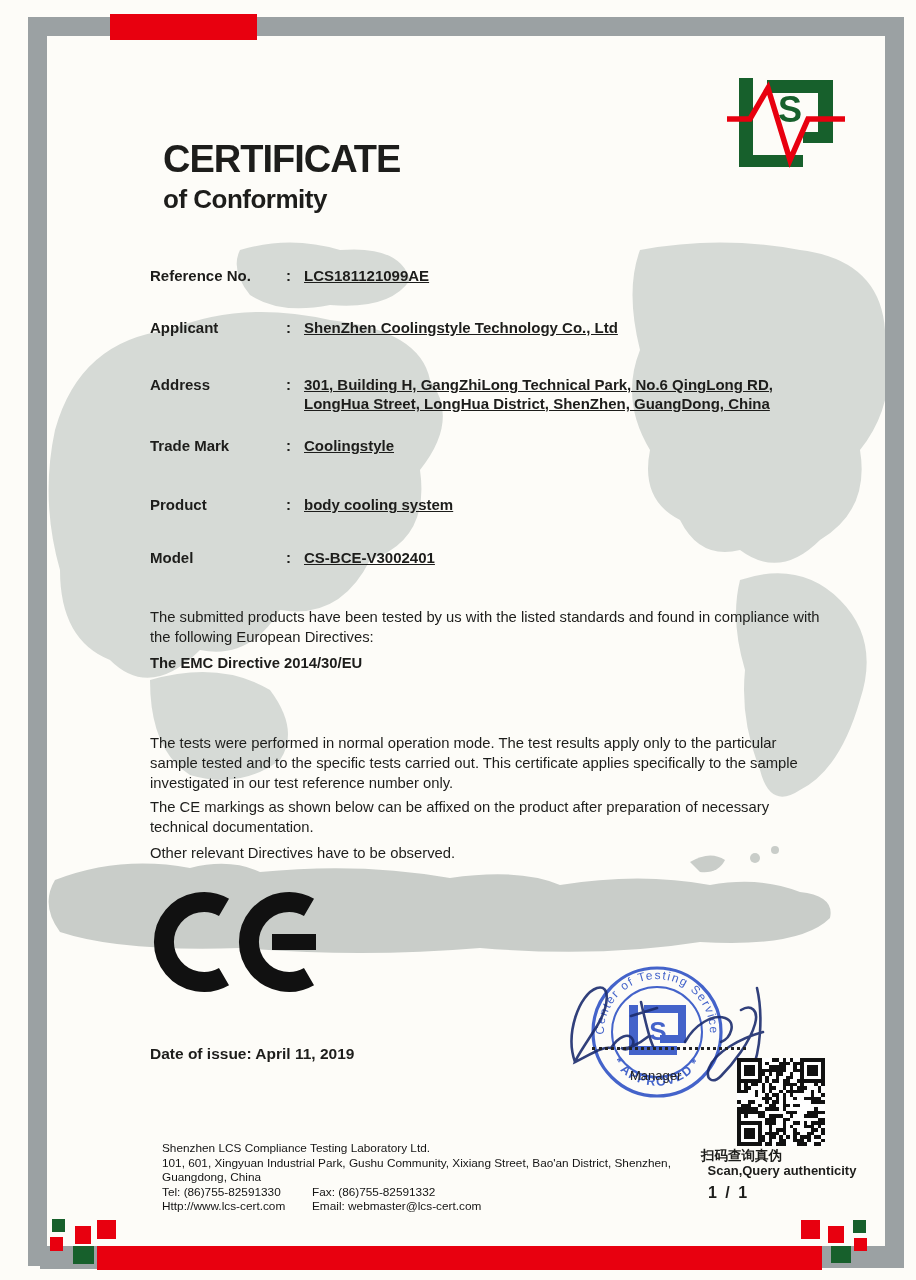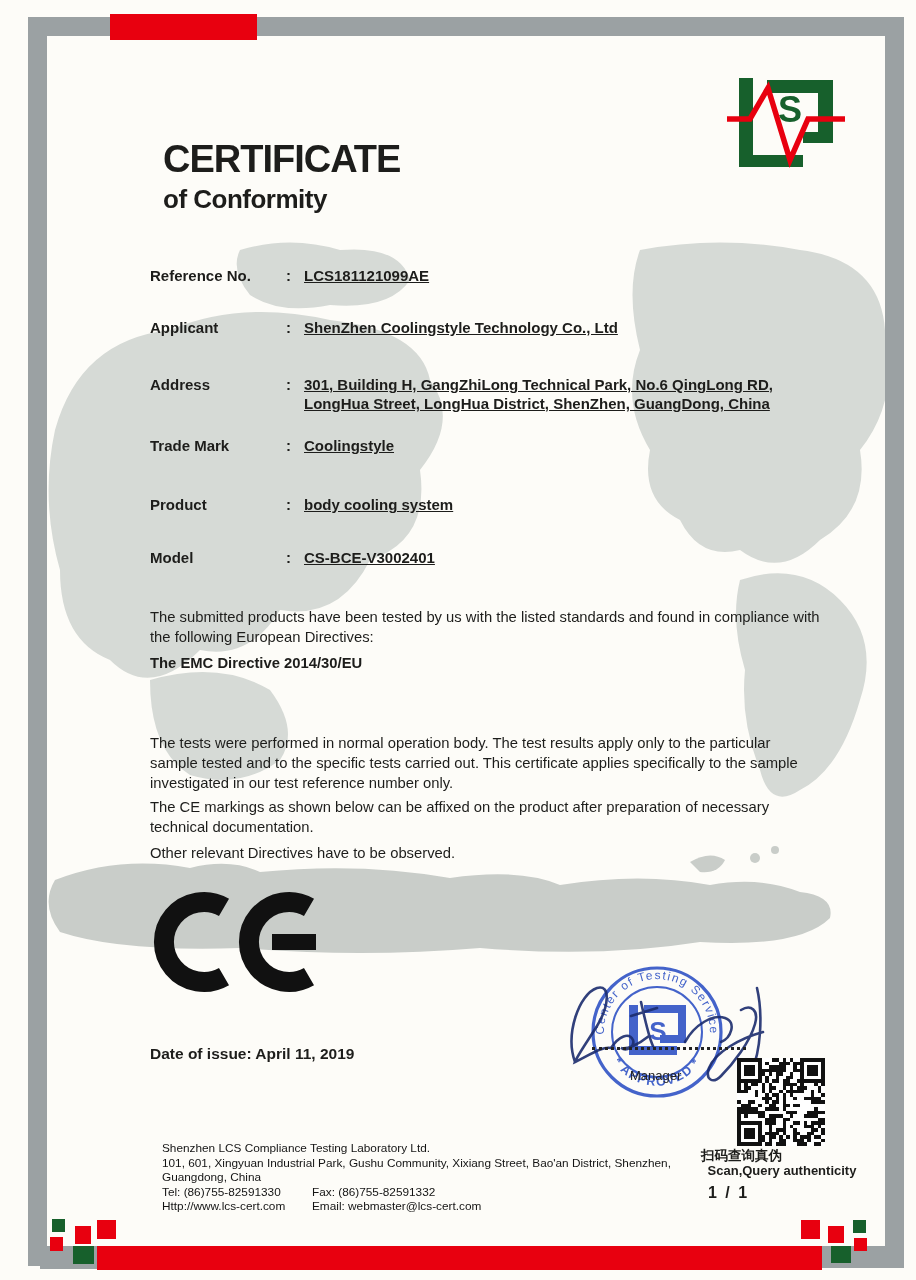--- a/index.html
+++ b/index.html
@@ -103,21 +103,21 @@
     <span class="fvalue">body cooling system</span>
   </div>
   <div class="frow" style="top:548px">
     <span class="flabel">Model</span>
     <span class="fcolon">:</span>
     <span class="fvalue">CS-BCE-V3002401</span>
   </div>
 
   <div class="para" style="top:607px">The submitted products have been tested by us with the listed standards and found in compliance with the following European Directives:</div>
   <div class="para bold" style="top:653px">The EMC Directive 2014/30/EU</div>
-  <div class="para" style="top:733px">The tests were performed in normal operation body. The test results apply only to the particular sample tested and to the specific tests carried out. This certificate applies specifically to the sample investigated in our test reference number only.</div>
+  <div class="para" style="top:733px">The tests were performed in normal operation mode. The test results apply only to the particular sample tested and to the specific tests carried out. This certificate applies specifically to the sample investigated in our test reference number only.</div>
   <div class="para" style="top:797px">The CE markings as shown below can be affixed on the product after preparation of necessary technical documentation.</div>
   <div class="para" style="top:843px">Other relevant Directives have to be observed.</div>
 
   <svg class="ce" width="175" height="108" viewBox="0 0 175 108">
     <path d="M74,88.6 A40,40 0 1 1 74,19.4" fill="none" stroke="#111" stroke-width="20"></path>
     <path d="M159,88.6 A40,40 0 1 1 159,19.4" fill="none" stroke="#111" stroke-width="20"></path>
     <rect x="122" y="46" width="44" height="16" fill="#111"></rect>
   </svg>
 
   <div class="date-line">Date of issue: April 11, 2019</div>

